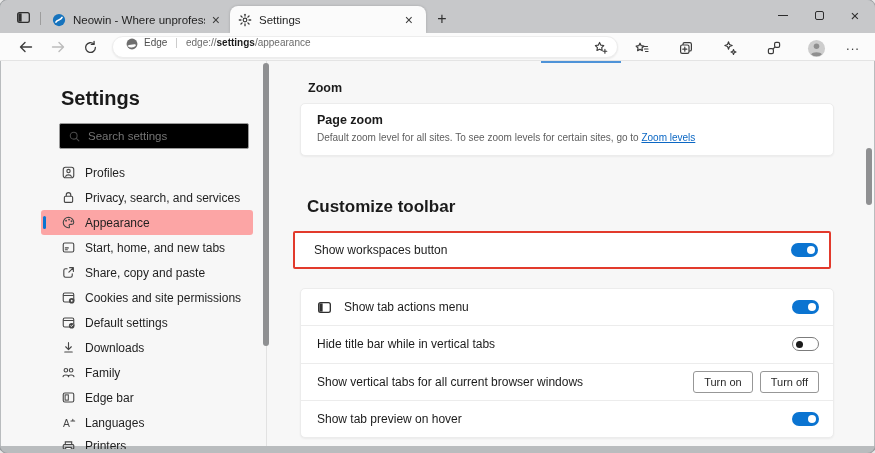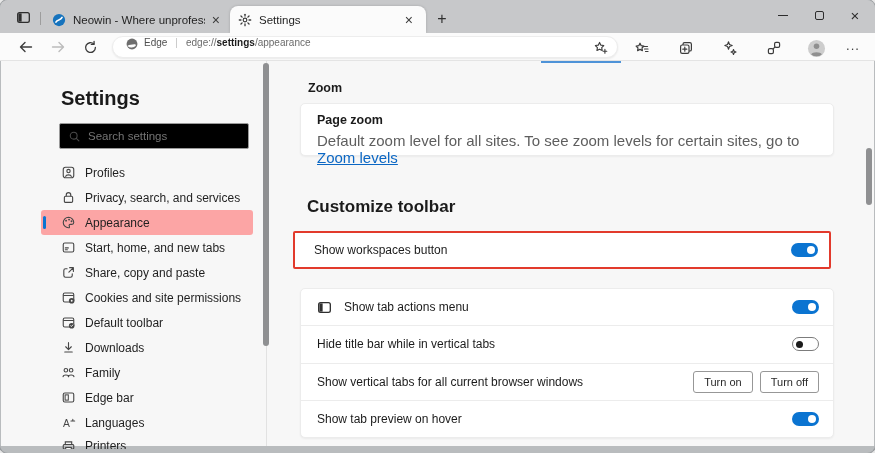--- a/index.html
+++ b/index.html
@@ -69,21 +69,21 @@
   .main-thumb { position:absolute; left:865px; top:87px; width:6px; height:57px; background:#8f9092; border-radius:3px; cursor:grab; }
 
   .sec-h { position:absolute; font-weight:bold; color:#1b1b1b; }
   .h-zoom { left:307px; top:20px; font-size:12.5px; }
   .h-custom { left:306px; top:136px; font-size:17px; }
 
   .card { position:absolute; background:#ffffff; border:1px solid #ececec; border-radius:5px;
     box-shadow:0 1px 2px rgba(0,0,0,.05); }
   .card-zoom { left:299px; top:42px; width:534px; height:53px; }
   .cz-title { position:absolute; left:16px; top:9px; font-size:12.5px; font-weight:bold; color:#1b1b1b; }
-  .cz-desc { position:absolute; left:16px; top:28px; font-size:15px; color:#5e5e5e; }
+  .cz-desc { position:absolute; left:16px; top:28px; font-size:10px; color:#5e5e5e; }
   .cz-desc a { color:#0b67c4; text-decoration:underline; cursor:pointer; }
   .select { position:absolute; right:16px; top:11px; width:70px; height:26px; background:#fff;
     border:1px solid #8a8a8a; border-radius:3px; display:flex; align-items:center;
     justify-content:space-between; padding:0 8px 0 10px; font-size:11.5px; color:#1b1b1b; cursor:pointer; }
 
   .red-box { position:absolute; left:292px; top:170px; width:538px; height:38px;
     border:2px solid #e23a2c; background:#ffffff; border-radius:2px; }
   .row-inner { position:relative; width:100%; height:100%; display:flex; align-items:center; }
   .row-label { font-size:12px; color:#1b1b1b; }
   .red-box .row-label { margin-left:19px; }
@@ -294,21 +294,21 @@
         </svg>
         <span>Cookies and site permissions</span>
       </div>
       <div class="nav-item">
         <svg width="15" height="15" viewBox="0 0 16 16">
           <rect x="2.4" y="3.2" width="11.2" height="9.6" rx="1.6" fill="none" stroke="#474747" stroke-width="1.2"></rect>
           <path d="M2.4 5.8h11.2" stroke="#474747" stroke-width="1.2"></path>
           <circle cx="11.4" cy="11.4" r="3" fill="#474747"></circle>
           <path d="M10.2 11.4l.9.9 1.5-1.7" fill="none" stroke="#f7f7f7" stroke-width="1" stroke-linecap="round"></path>
         </svg>
-        <span>Default toolbar</span>
+        <span>Default settings</span>
       </div>
       <div class="nav-item">
         <svg width="15" height="15" viewBox="0 0 16 16">
           <path d="M8 2.8v7M5 7.2l3 3 3-3M4 12.8h8" fill="none" stroke="#474747" stroke-width="1.2" stroke-linecap="round" stroke-linejoin="round"></path>
         </svg>
         <span>Downloads</span>
       </div>
       <div class="nav-item">
         <svg width="15" height="15" viewBox="0 0 16 16">
           <circle cx="5.2" cy="5.6" r="1.9" fill="none" stroke="#474747" stroke-width="1.2"></circle>

